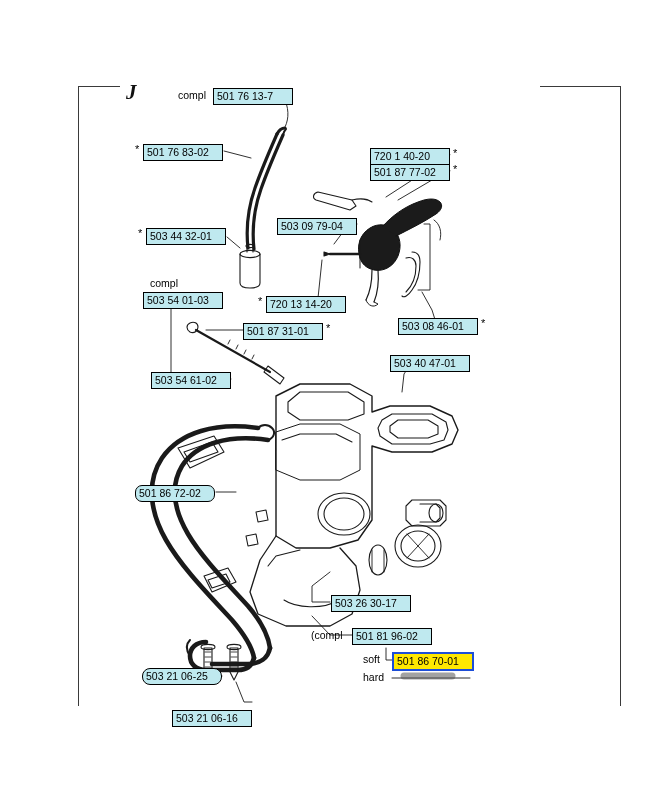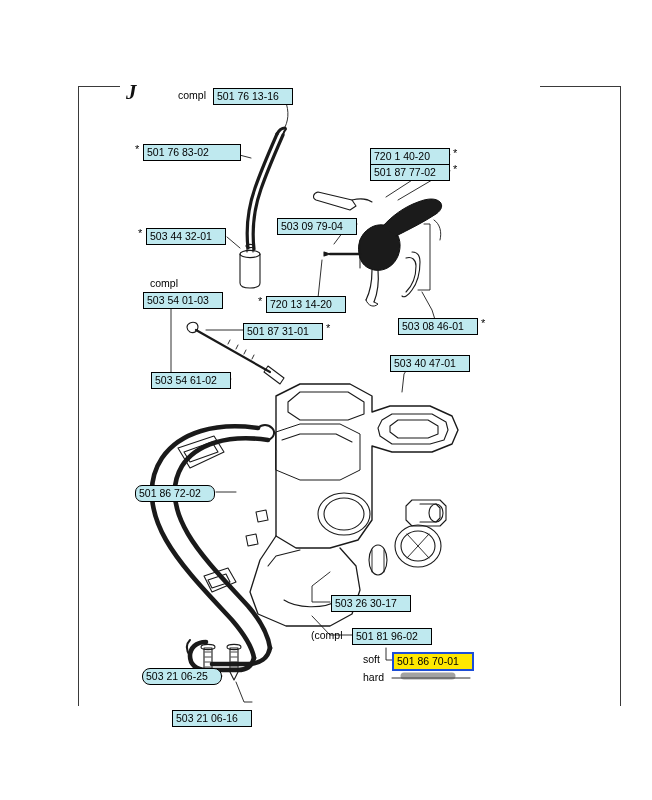--- a/index.html
+++ b/index.html
@@ -198,22 +198,22 @@
       <path d="M330,602 L312,602 L312,586 L330,572" stroke-width="0.9"></path>
       <path d="M352,635 L330,635 L312,616" stroke-width="0.9"></path>
       <path d="M412,362 L404,374 L402,392" stroke-width="0.9"></path>
       <path d="M392,660 L386,660 L386,648" stroke-width="0.9"></path>
       <path d="M392,678 L470,678" stroke-width="0.9"></path>
 
       <path d="M404,676 L452,676" stroke="#555" stroke-width="7" opacity="0.55"></path>
     </g>
   </svg>
 
-  <div class="callout" style="left:213px; top:88px;  width:80px;">501 76 13-16</div>
-  <div class="callout" style="left:143px; top:144px; width:98px;">501 76 83-02</div>
+  <div class="callout" style="left:213px; top:88px;  width:80px;">501 76 13-7</div>
+  <div class="callout" style="left:143px; top:144px; width:80px;">501 76 83-02</div>
   <div class="callout" style="left:370px; top:148px; width:80px;">720 1 40-20</div>
   <div class="callout" style="left:370px; top:164px; width:80px;">501 87 77-02</div>
   <div class="callout" style="left:277px; top:218px; width:80px;">503 09 79-04</div>
   <div class="callout" style="left:146px; top:228px; width:80px;">503 44 32-01</div>
   <div class="callout" style="left:143px; top:292px; width:80px;">503 54 01-03</div>
   <div class="callout" style="left:266px; top:296px; width:80px;">720 13 14-20</div>
   <div class="callout" style="left:398px; top:318px; width:80px;">503 08 46-01</div>
   <div class="callout" style="left:243px; top:323px; width:80px;">501 87 31-01</div>
   <div class="callout" style="left:390px; top:355px; width:80px;">503 40 47-01</div>
   <div class="callout" style="left:151px; top:372px; width:80px;">503 54 61-02</div>

